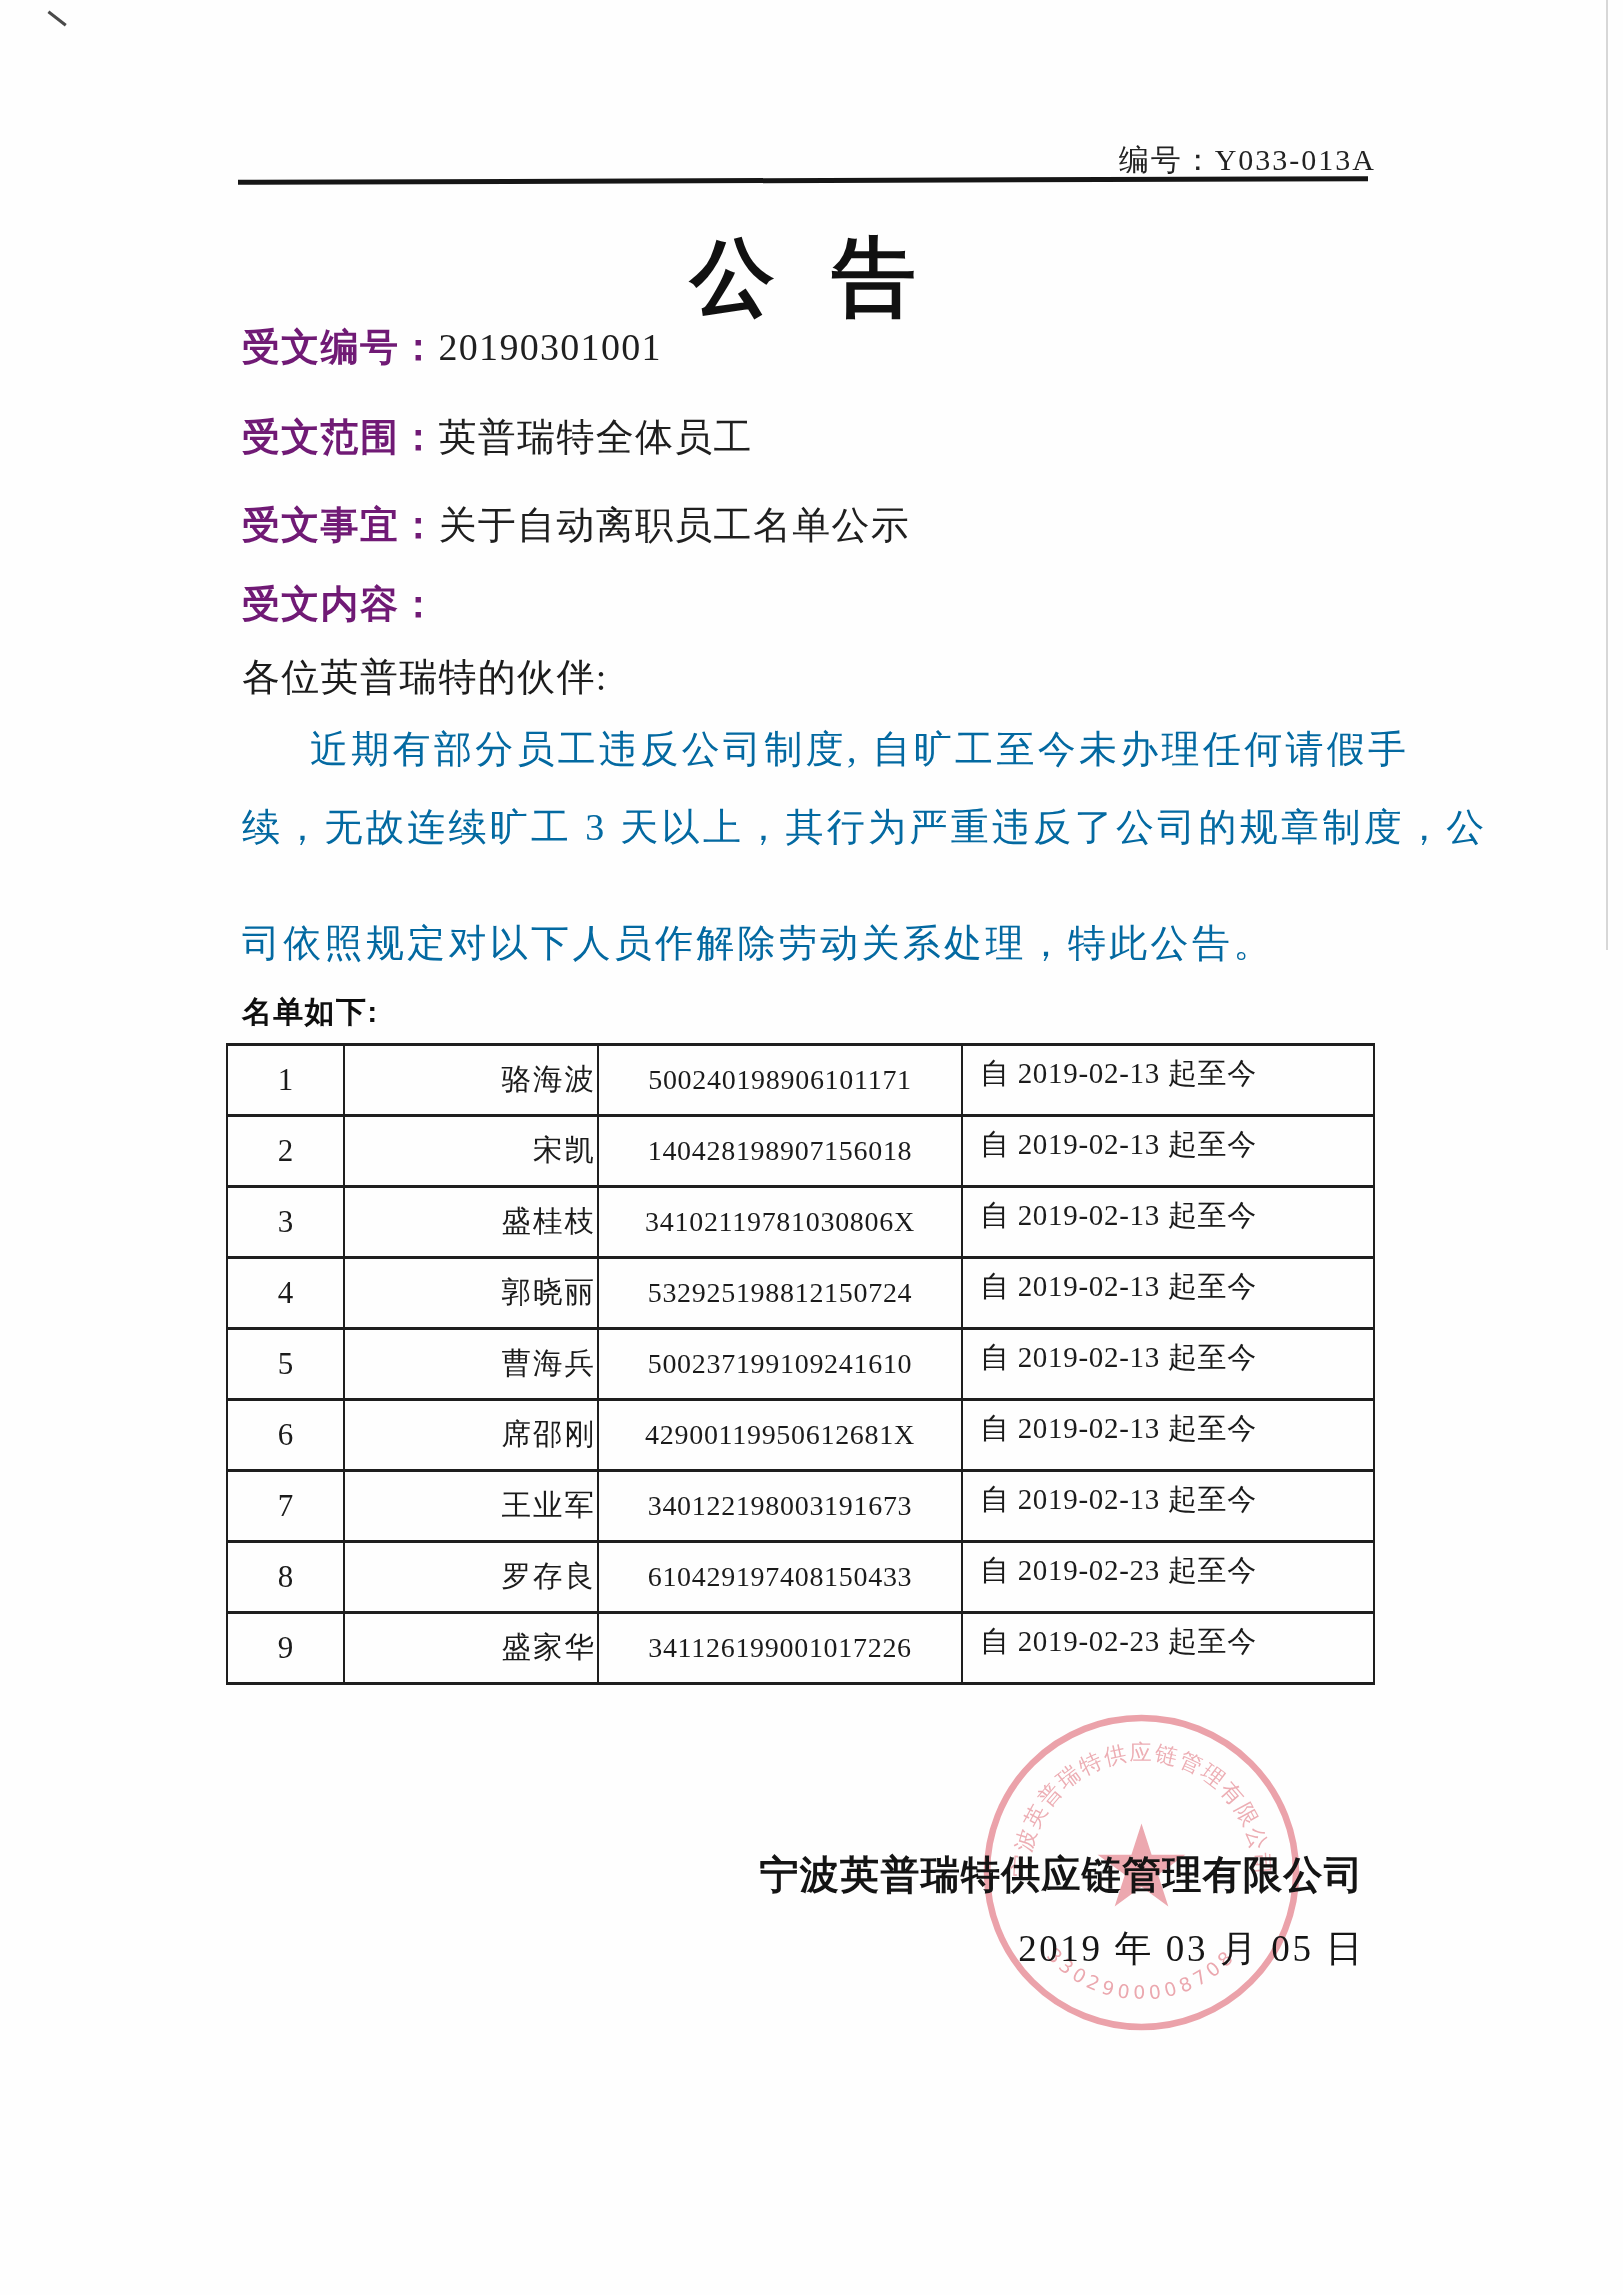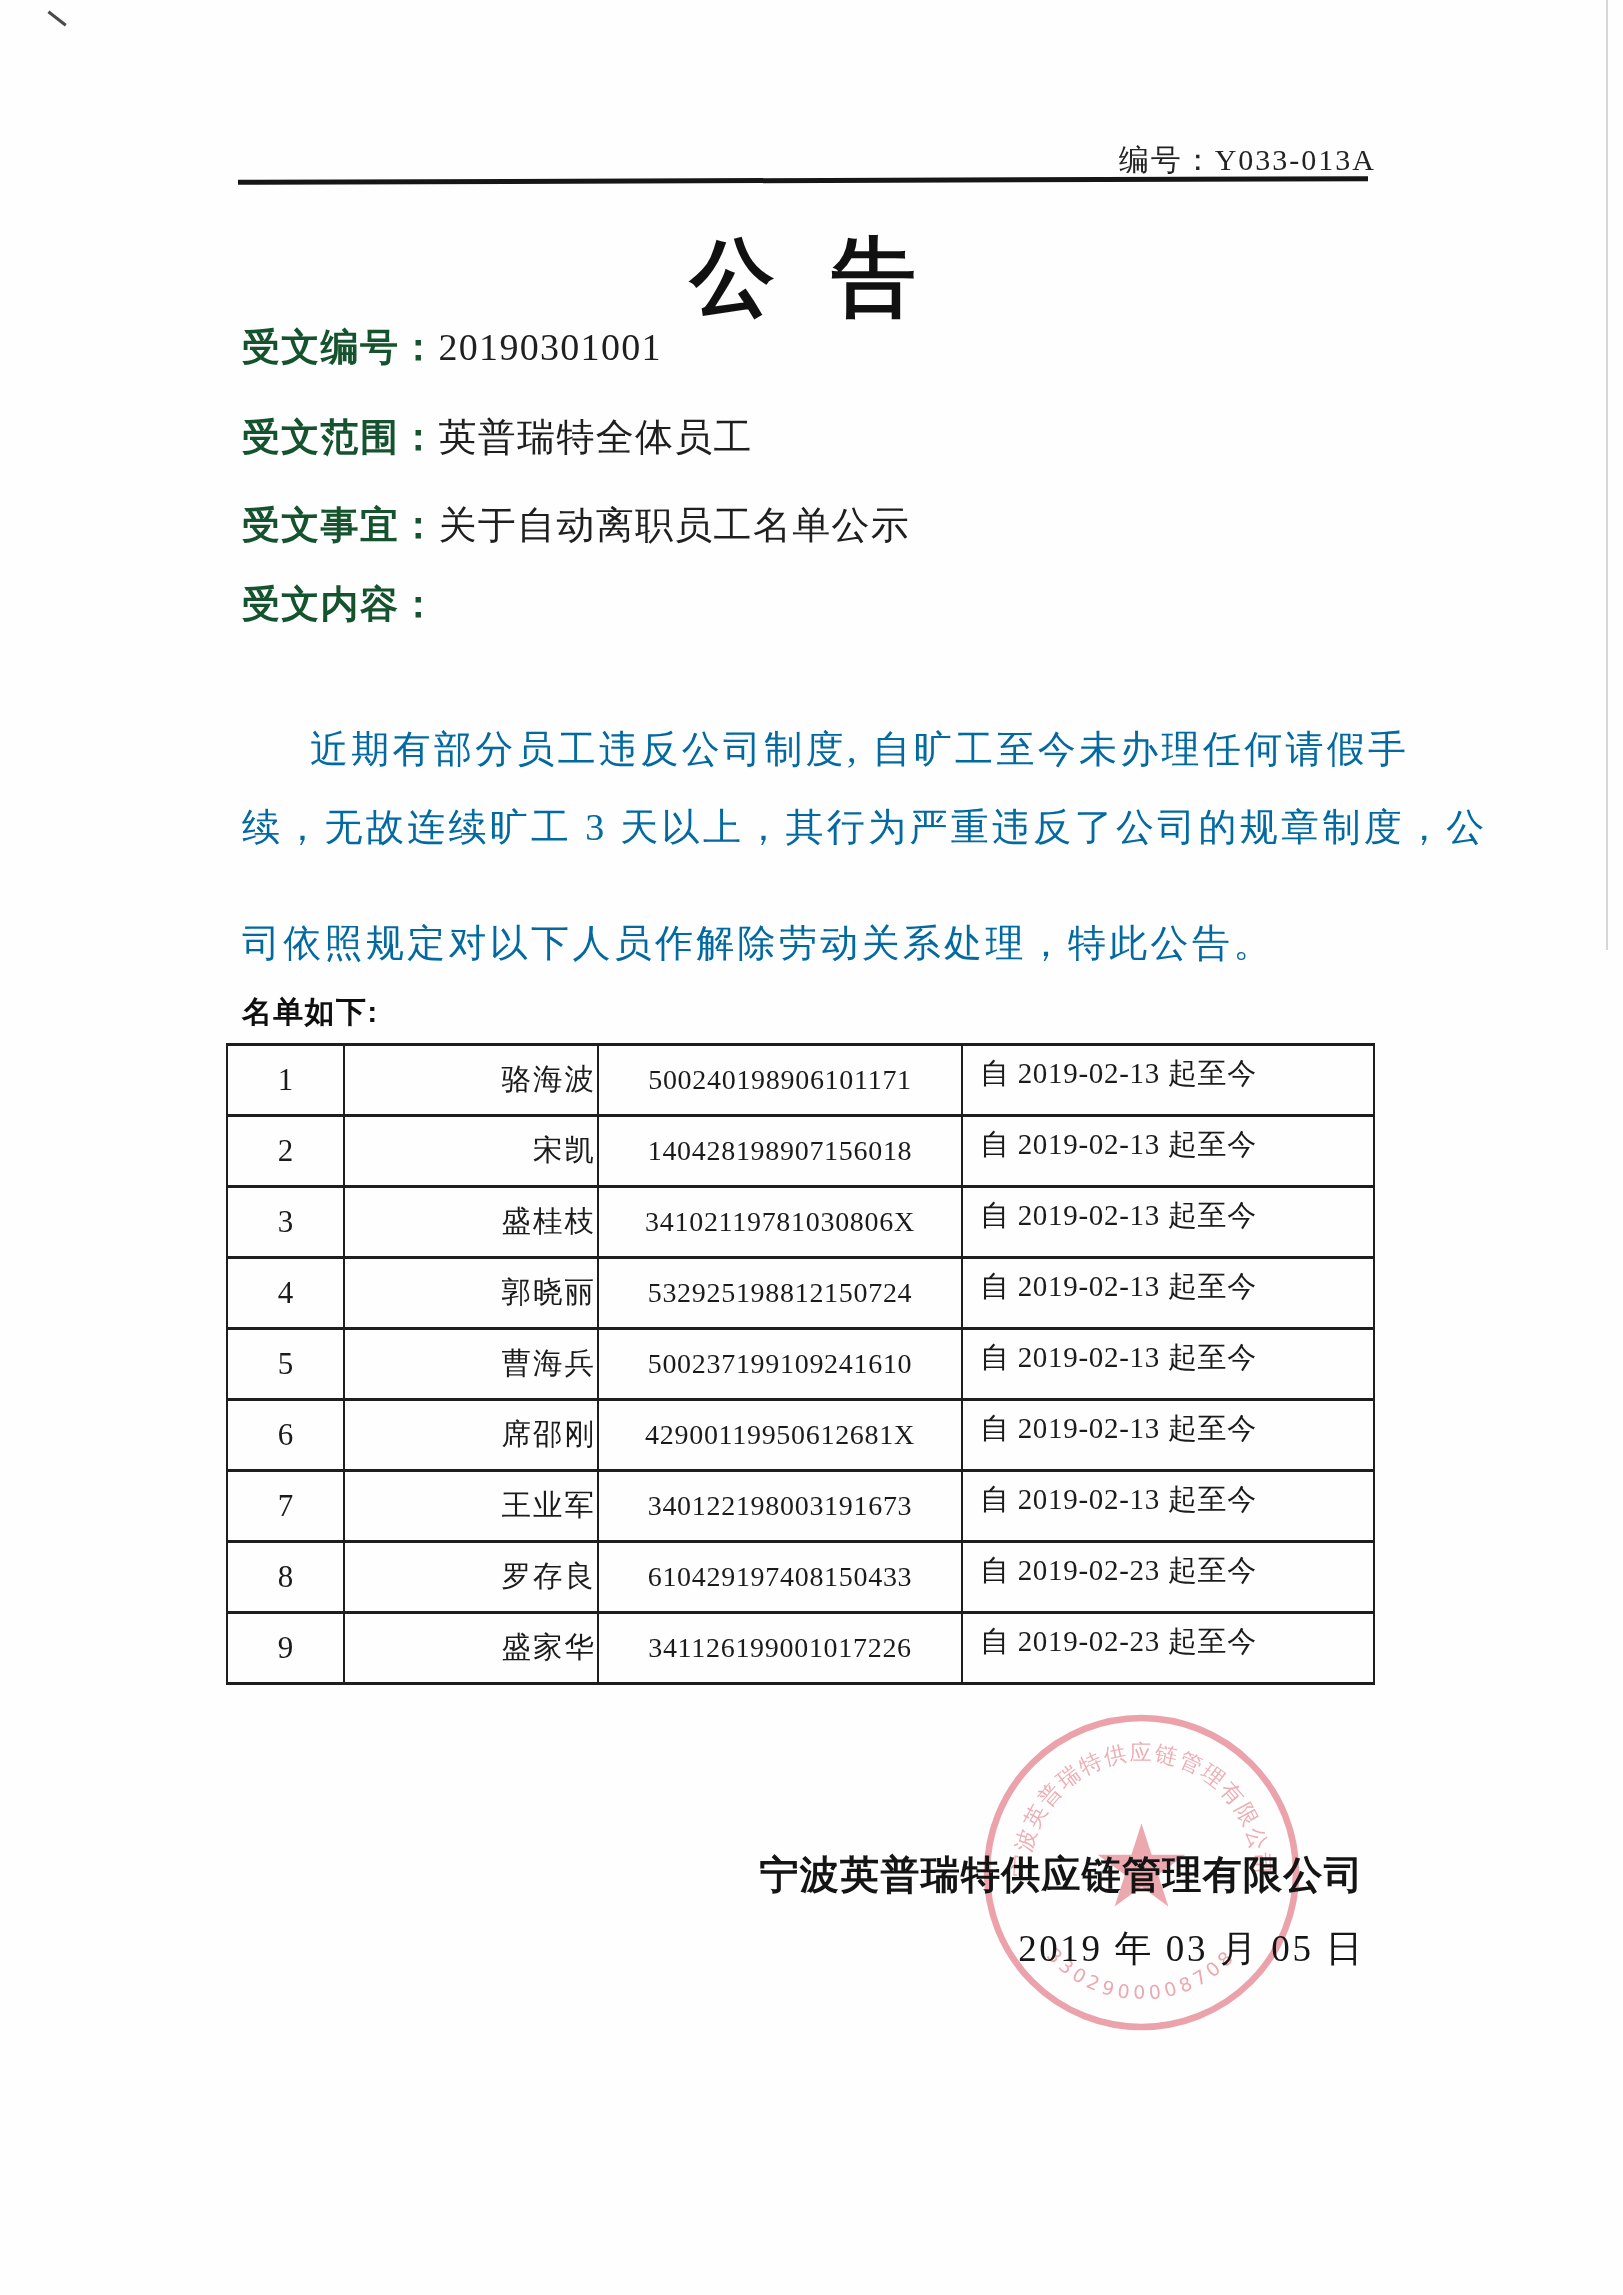--- a/index.html
+++ b/index.html
@@ -28,21 +28,21 @@
     top:221px;left:0;width:1623px;
     text-align:center;
     font-family:"Liberation Sans","DejaVu Sans",sans-serif;
     font-weight:bold;font-size:84px;letter-spacing:17px;
     color:#111;
   }
   
   .meta-line{left:242px;white-space:nowrap;font-size:38px;}
   .meta-label{
     font-family:"Liberation Sans","DejaVu Sans",sans-serif;
-    font-weight:bold;letter-spacing:1.3px;color:#14532d;
+    font-weight:bold;letter-spacing:1.3px;color:#701a75;
   }
   .meta-value{letter-spacing:1.3px;color:#1f1f1f;}
   .m0{top:322px;}
   .m1{top:412px;}
   .m2{top:500px;}
   .m3{top:579px;}
   
   .salutation{left:242px;top:652px;font-size:38px;letter-spacing:1.3px;}
   .para-line{left:242px;font-size:38px;letter-spacing:3.3px;white-space:nowrap;color:#0369a1;}
   .p0{top:724px;left:310px;}
@@ -118,20 +118,21 @@
   <div class="abs meta-line m2">
     <span class="meta-label">受文事宜：</span><span class="meta-value">关于自动离职员工名单公示</span>
   </div>
   <div class="abs meta-line m1">
     <span class="meta-label">受文范围：</span><span class="meta-value">英普瑞特全体员工</span>
   </div>
   <div class="abs meta-line m3">
     <span class="meta-label">受文内容：</span><span class="meta-value"></span>
   </div>
 
+  <div class="abs salutation">各位英普瑞特的伙伴:</div>
   <div class="abs para-line p0">近期有部分员工违反公司制度, 自旷工至今未办理任何请假手</div>
   <div class="abs para-line p1">续，无故连续旷工 3 天以上，其行为严重违反了公司的规章制度，公</div>
   <div class="abs para-line p2">司依照规定对以下人员作解除劳动关系处理，特此公告。</div>
   <div class="abs list-intro">名单如下:</div>
 
   <table class="roster">
     <colgroup>
       <col style="width:117px">
         <col style="width:254px">
         <col style="width:364px">

